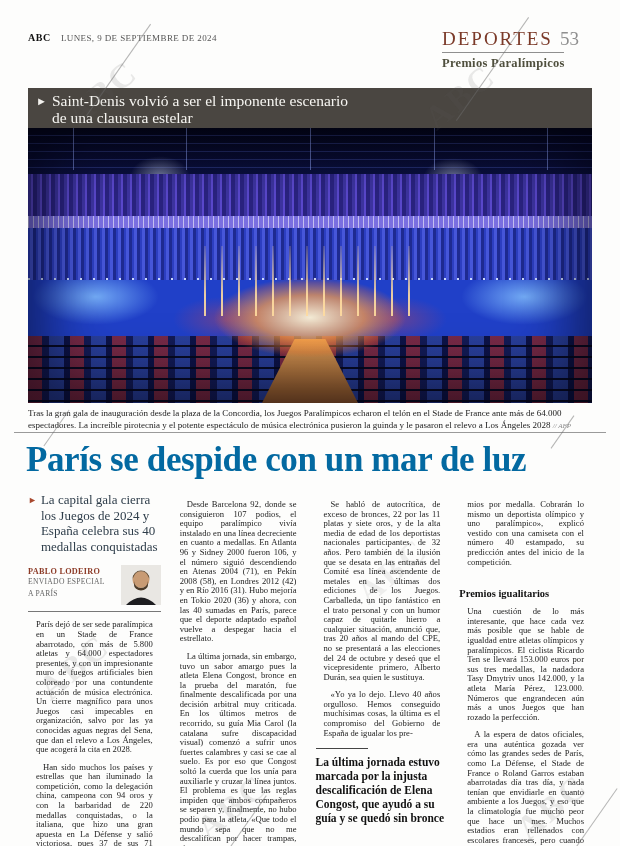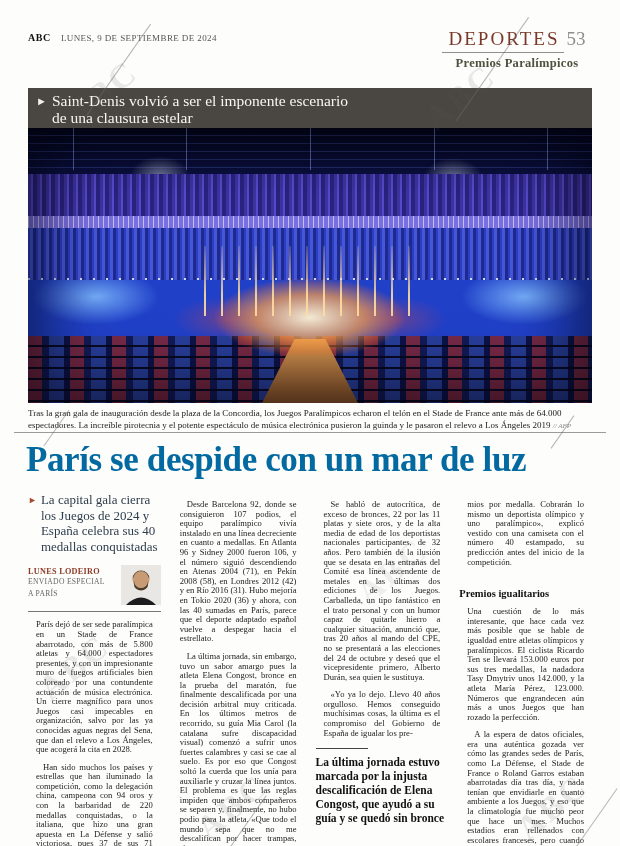--- a/index.html
+++ b/index.html
@@ -2,21 +2,21 @@
 <html><head>
 <meta charset="utf-8">
 <style>
   html,body{margin:0;padding:0;background:#ffffff;}
   #page{position:relative;width:620px;height:846px;background:#fdfdfc;overflow:hidden;
         font-family:"Liberation Serif","DejaVu Serif",serif;color:#1c1c1c;}
   
   .hdr-left{position:absolute;left:28px;top:32px;font-size:9px;color:#444;}
   .hdr-left b{color:#111;font-size:10px;margin-right:8px;letter-spacing:.5px;}
   .hdr-left span{letter-spacing:.4px;color:#555;}
-  .hdr-right{position:absolute;right:28px;top:28px;text-align:center;}
+  .hdr-right{position:absolute;right:28px;top:28px;text-align:left;}
   .section-line{font-size:19px;letter-spacing:2px;color:#7b3a29;}
   .section-line .pageno{color:#8f8f8f;margin-left:7px;letter-spacing:0;}
   .section-rule{height:1px;background:#8f8f8f;width:122px;margin:2px 28px 3px auto;}
   .subsection{font-size:12.5px;font-weight:bold;color:#50503e;letter-spacing:.3px;}
   
   .photo{position:absolute;left:28px;top:88px;width:564px;height:315px;background:#0d1133;overflow:hidden;}
   .kicker{position:absolute;top:0;left:0;right:0;height:40px;background:#4a4641;z-index:6;
           display:flex;align-items:flex-start;padding:4px 8px;box-sizing:border-box;}
   .kicker .arr{color:#f3f2ee;font-size:11px;margin:3px 5px 0 0;}
   .kicker .ktxt{color:#f7f6f2;font-weight:normal;font-size:15.5px;line-height:1.1;width:300px;}
@@ -114,37 +114,37 @@
       <div class="bowl"></div>
       <div class="floor"></div>
       <div class="stagefloor"></div>
       <div class="glow"></div>
       <div class="beams"></div>
       <div class="vig"></div>
     </div>
   </div>
 
   <div class="caption">
-    <span>Tras la gran gala de inauguración desde la plaza de la Concordia, los Juegos Paralímpicos echaron el telón en el Stade de France ante más de 64.000 espectadores. La increíble pirotecnia y el potente espectáculo de música electrónica pusieron la guinda y le pasaron el relevo a Los Ángeles 2019</span>
+    <span>Tras la gran gala de inauguración desde la plaza de la Concordia, los Juegos Paralímpicos echaron el telón en el Stade de France ante más de 64.000 espectadores. La increíble pirotecnia y el potente espectáculo de música electrónica pusieron la guinda y le pasaron el relevo a Los Ángeles 2028</span>
     <span class="credit">// AFP</span>
   </div>
 
   <div class="midrule"></div>
 
   <h1 class="headline" style="margin:0">París se despide con un mar de luz</h1>
 
   <div class="bodygrid">
 
     <div>
       <div class="deck">
         <span class="arr">►</span>
         <span>La capital gala cierra los Juegos de 2024 y España celebra sus 40 medallas conquistadas</span>
       </div>
       <div class="byline">
-        <div class="name">LUNES LODEIRO</div>
+        <div class="name">PABLO LODEIRO</div>
         <div class="role">ENVIADO ESPECIAL</div>
         <div class="role">A PARÍS</div>
         <div class="avatar">
           <svg viewBox="0 0 40 40" width="40" height="40">
             <rect width="40" height="40" fill="#e9e7e3"></rect>
             <path d="M5 40 Q20 25 35 40 Z" fill="#1d1d20"></path>
             <circle cx="20" cy="14.5" r="8.5" fill="#c89b74"></circle>
             <path d="M11.5 14a8.5 8.5 0 0 1 17 0l-1.5-3a7.5 7.5 0 0 0-14 0z" fill="#57452f"></path>
             <path d="M13 16a7 7 0 0 0 14 0v4a7 5.4 0 0 1-14 0z" fill="#4b3a28"></path>
           </svg>

